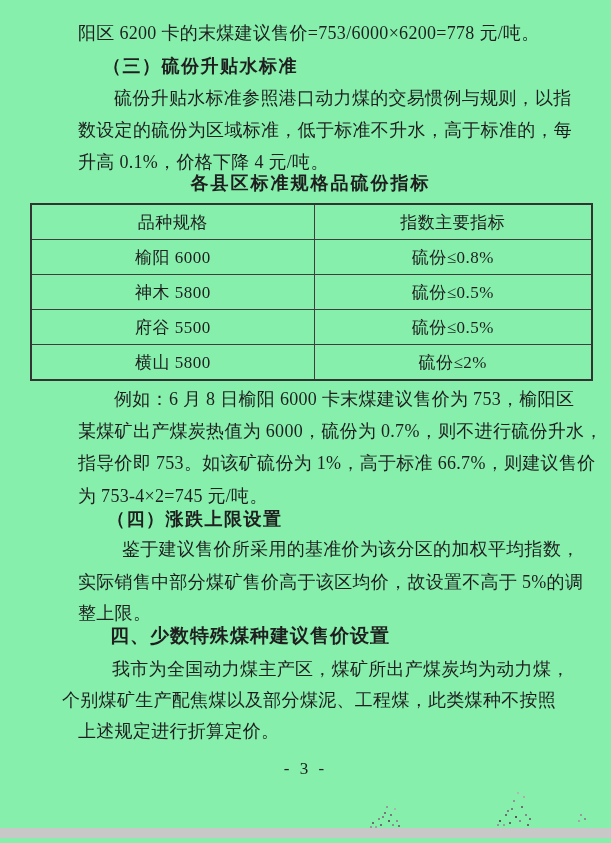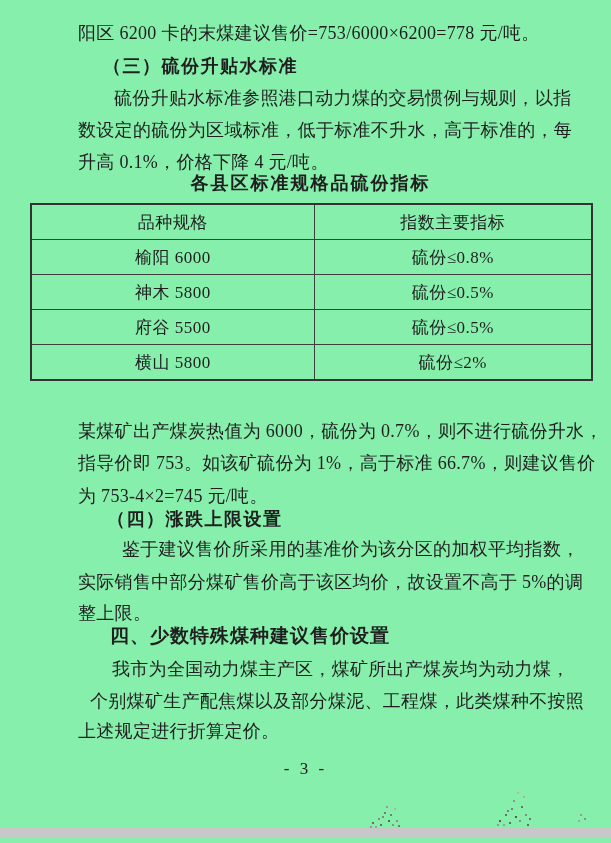--- a/index.html
+++ b/index.html
@@ -133,34 +133,35 @@
         <td>府谷 5500</td>
         <td>硫份≤0.5%</td>
       </tr>
       <tr>
         <td>横山 5800</td>
         <td>硫份≤2%</td>
       </tr>
     </tbody>
   </table>
 
+  <div class="line" style="top:388px; left:114px;">例如：6 月 8 日榆阳 6000 卡末煤建议售价为 753，榆阳区</div>
   <div class="line" style="top:420px; left:78px;">某煤矿出产煤炭热值为 6000，硫份为 0.7%，则不进行硫份升水，</div>
   <div class="line" style="top:452px; left:78px;">指导价即 753。如该矿硫份为 1%，高于标准 66.7%，则建议售价</div>
   <div class="line" style="top:485px; left:78px;">为 753-4×2=745 元/吨。</div>
 
   <div class="line heading-kai" style="top:508px; left:107px;">（四）涨跌上限设置</div>
 
   <div class="line" style="top:538px; left:114px;margin-left:8px;">鉴于建议售价所采用的基准价为该分区的加权平均指数，</div>
   <div class="line" style="top:571px; left:78px;">实际销售中部分煤矿售价高于该区均价，故设置不高于 5%的调</div>
   <div class="line" style="top:602px; left:78px;">整上限。</div>
 
   <div class="line heading-major" style="top:625px; left:110px;">四、少数特殊煤种建议售价设置</div>
 
   <div class="line" style="top:658px; left:112px;">我市为全国动力煤主产区，煤矿所出产煤炭均为动力煤，</div>
-  <div class="line" style="top:690px; left:90px;">个别煤矿生产配焦煤以及部分煤泥、工程煤，此类煤种不按照</div>
+  <div class="line" style="top:690px; left:62px;font-family:Liberation Mono, monospace;">个别煤矿生产配焦煤以及部分煤泥、工程煤，此类煤种不按照</div>
   <div class="line" style="top:720px; left:78px;">上述规定进行折算定价。</div>
 
   <div class="page-number">- 3 -</div>
 
   <div class="noise noise-a"></div>
   <div class="noise noise-b"></div>
   <div class="noise noise-c"></div>
   <div class="scan-bar"></div>
 
 </div>

